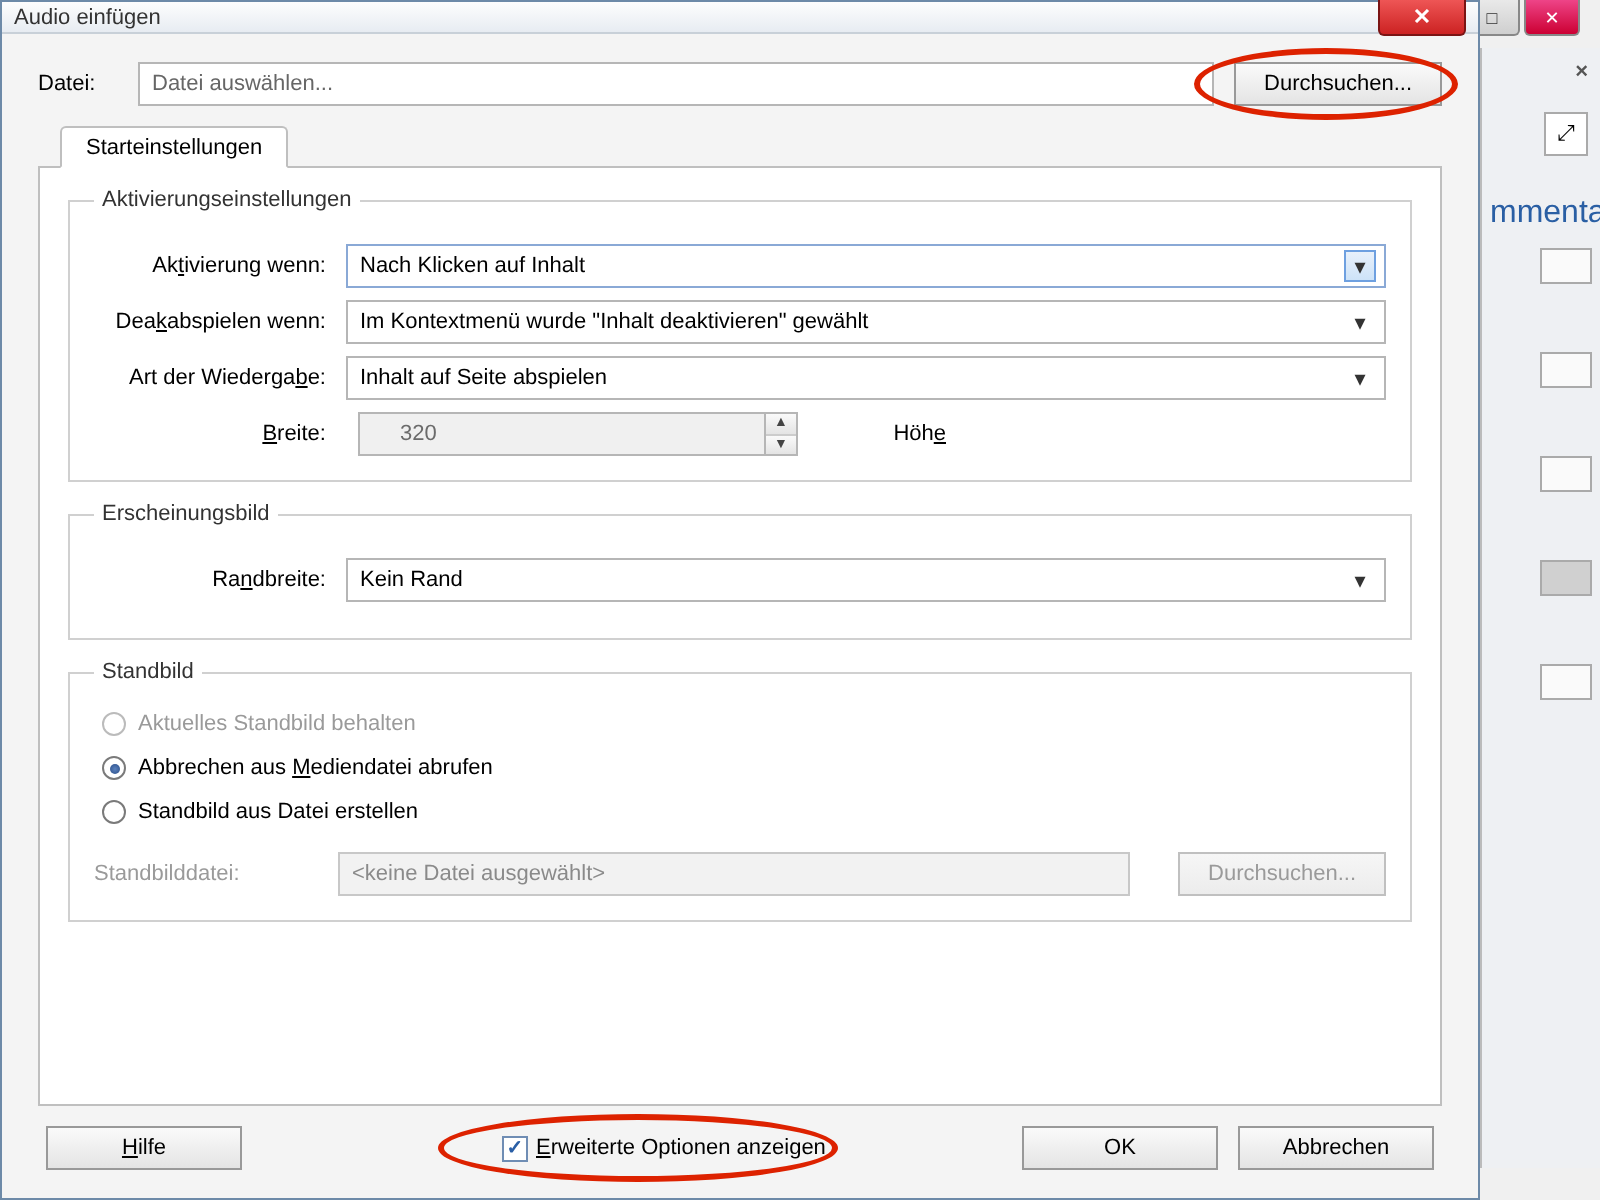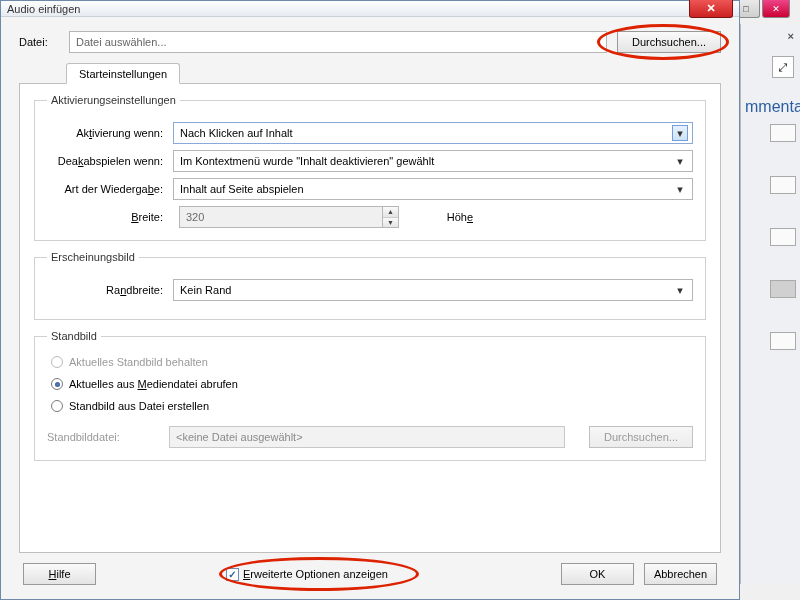--- a/index.html
+++ b/index.html
@@ -125,21 +125,20 @@
     display:flex; flex-direction:column; gap:10px;
     flex:1;
   }
   .tab {
     position:absolute; top:-21px; left:10px;
     height:21px; padding:0 12px;
     border:1px solid #bfbfbf; border-bottom:1px solid #fff;
     background:#fff;
     display:flex;align-items:center;
     border-radius: 3px 3px 0 0;
-    margin-left: 36px;
   }
 
   fieldset {
     border:1px solid #d0d0d0;
     padding: 10px 12px 12px 12px;
     margin:0;
   }
   legend { padding: 0 4px; color:#333; }
 
   .form-row {
@@ -164,21 +163,21 @@
   .combo.active .chev {
     border:1px solid #6ea0e0; background: linear-gradient(#e8f1fb,#cde3f8);
   }
 
   .dim-row { display:flex; align-items:center; gap:6px; margin-top:6px; }
   .dim-row .lbl { width:126px; text-align:right; padding-right:10px; }
   .spinbox {
     width: 220px; height:22px; display:flex;
     border:1px solid #b6b6b6; background:#f0f0f0; color:#6b6b6b;
   }
-  .spinbox .val { flex:1; padding:0 6px; display:flex; align-items:center; }
+  .spinbox .val { flex:1; padding:0 20px; display:flex; align-items:center; }
   .spinbox .spins {
     width:16px; display:flex; flex-direction:column;
     border-left:1px solid #b6b6b6;
   }
   .spinbox .spins div {
     flex:1; display:flex;align-items:center;justify-content:center;
     font-size:7px; color:#444; border-bottom:1px solid #ccc;
     background:linear-gradient(#fafafa,#e4e4e4);
   }
   .spinbox .spins div:last-child{border-bottom:none;}
@@ -218,21 +217,21 @@
     width:13px; height:13px; border:1px solid #6f8db4; background:#fff;
     display:inline-flex;align-items:center;justify-content:center;
     color:#2a5fa6; font-size:10px; font-weight:bold; margin-right:4px;
   }
   .callout-adv {
     position:absolute; left:200px; bottom:-2px;
     width: 200px; height: 34px;
     border:3px solid #d20; border-radius:50%;
     pointer-events:none;
   }
-  .btn.wide { width:73px; justify-content:center; }
+  .btn.wide { width:98px; justify-content:center; }
 </style>
 </head>
 <body>
 
 <div class="bgwin-controls">
   <div class="bgwin-btn">─</div>
   <div class="bgwin-btn">□</div>
   <div class="bgwin-btn bgwin-close">✕</div>
 </div>
 <div class="side-pane">
@@ -340,21 +339,21 @@
 
       <fieldset>
         <legend>Standbild</legend>
         <div class="radio-col">
           <div class="radio-item">
             <span class="radio disabled"></span>
             <span class="muted">Aktuelles Standbild behalten</span>
           </div>
           <div class="radio-item">
             <span class="radio checked"></span>
-            <span><span>Aktuelles aus </span><span class="accel">M</span><span>ediendatei abrufen</span></span>
+            <span><span>Abbrechen aus </span><span class="accel">M</span><span>ediendatei abrufen</span></span>
           </div>
           <div class="radio-item">
             <span class="radio"></span>
             <span>Standbild aus Datei erstellen</span>
           </div>
         </div>
         <div class="still-row">
           <span class="lbl2">Standbilddatei:</span>
           <div class="still-input">
             <span>&lt;keine Datei ausgewählt&gt;</span>

